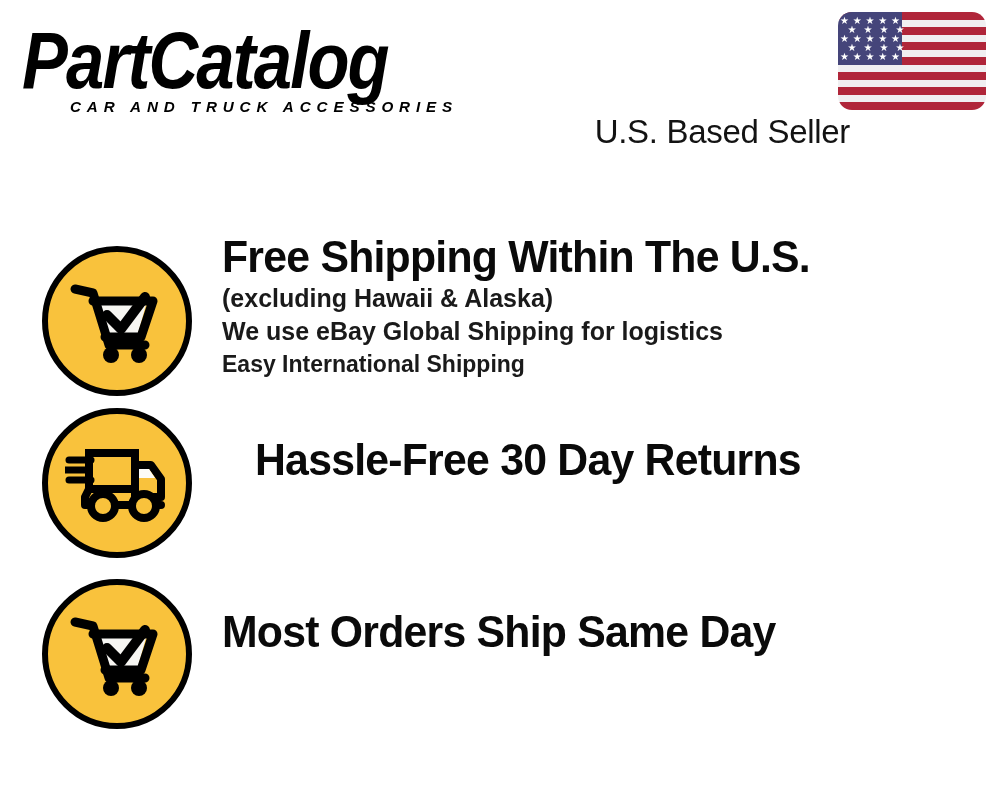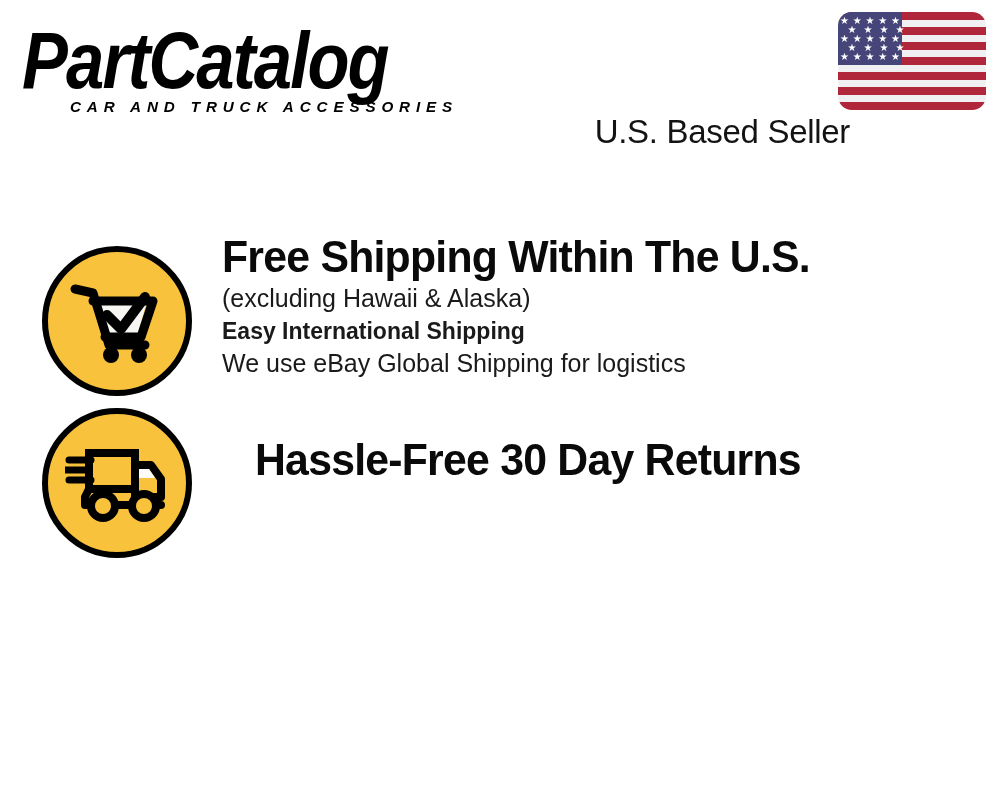--- a/index.html
+++ b/index.html
@@ -162,21 +162,21 @@
     font-size: 45px;
     line-height: 50px;
     letter-spacing: -0.8px;
     color: #0a0a0a;
     transform: scaleX(0.95);
     transform-origin: left center;
     white-space: nowrap;
   }
   .feature-sub {
     font-family: "Liberation Sans", sans-serif;
-    font-weight: normal;
+    font-weight: bold;
     font-size: 25px;
     line-height: 33px;
     color: #1a1a1a;
     white-space: nowrap;
   }
   .feature-sub.strong {
     font-weight: bold;
     font-size: 23px;
     line-height: 32px;
   }
@@ -271,22 +271,22 @@
           <path d="M24 22 L84 22 L72 58 L36 58" fill="none" stroke="#000" stroke-width="9" stroke-linecap="round" stroke-linejoin="round"></path>
           <path d="M38 36 L52 50 L76 18" fill="none" stroke="#000" stroke-width="10" stroke-linecap="round" stroke-linejoin="round"></path>
           <circle cx="42" cy="76" r="8" fill="#000"></circle>
           <circle cx="70" cy="76" r="8" fill="#000"></circle>
         </svg>
       </div>
     </div>
     <div class="feature-text">
       <div class="feature-title">Free Shipping Within The U.S.</div>
       <div class="feature-sub">(excluding Hawaii &amp; Alaska)</div>
+      <div class="feature-sub">We use eBay Global Shipping for logistics</div>
       <div class="feature-sub strong">Easy International Shipping</div>
-      <div class="feature-sub">We use eBay Global Shipping for logistics</div>
     </div>
   </div>
 
   <div class="feature-row" id="feature-row-1">
     <div class="feature-icon-wrap">
       <div class="badge">
         <svg width="104" height="80" viewBox="0 0 104 80" aria-hidden="true">
           <rect x="24" y="10" width="46" height="36" fill="none" stroke="#000" stroke-width="8"></rect>
           <path d="M70 22 L86 22 L96 36 L96 54 L70 54 Z" fill="none" stroke="#000" stroke-width="8" stroke-linejoin="round"></path>
           <polygon points="74,26 84,26 90,35 74,35" fill="#fdfcf7"></polygon>
@@ -297,14 +297,31 @@
           <line x1="0" y1="27" x2="22" y2="27" stroke="#000" stroke-width="7" stroke-linecap="round"></line>
           <line x1="4" y1="37" x2="26" y2="37" stroke="#000" stroke-width="7" stroke-linecap="round"></line>
         </svg>
       </div>
     </div>
     <div class="feature-text">
       <div class="feature-title">Hassle-Free 30 Day Returns</div>
     </div>
   </div>
 
+  <div class="feature-row" id="feature-row-2">
+    <div class="feature-icon-wrap">
+      <div class="badge">
+        <svg width="96" height="84" viewBox="0 0 96 84" aria-hidden="true">
+          <polygon points="28,22 78,22 68,58 34,58" fill="#f7f6f2"></polygon>
+          <path d="M6 10 L24 14 L40 66 L76 66" fill="none" stroke="#000" stroke-width="9" stroke-linecap="round" stroke-linejoin="round"></path>
+          <path d="M24 22 L84 22 L72 58 L36 58" fill="none" stroke="#000" stroke-width="9" stroke-linecap="round" stroke-linejoin="round"></path>
+          <path d="M38 36 L52 50 L76 18" fill="none" stroke="#000" stroke-width="10" stroke-linecap="round" stroke-linejoin="round"></path>
+          <circle cx="42" cy="76" r="8" fill="#000"></circle>
+          <circle cx="70" cy="76" r="8" fill="#000"></circle>
+        </svg>
+      </div>
+    </div>
+    <div class="feature-text">
+      <div class="feature-title">Most Orders Ship Same Day</div>
+    </div>
+  </div>
 
 </div>
 
 </body></html>

